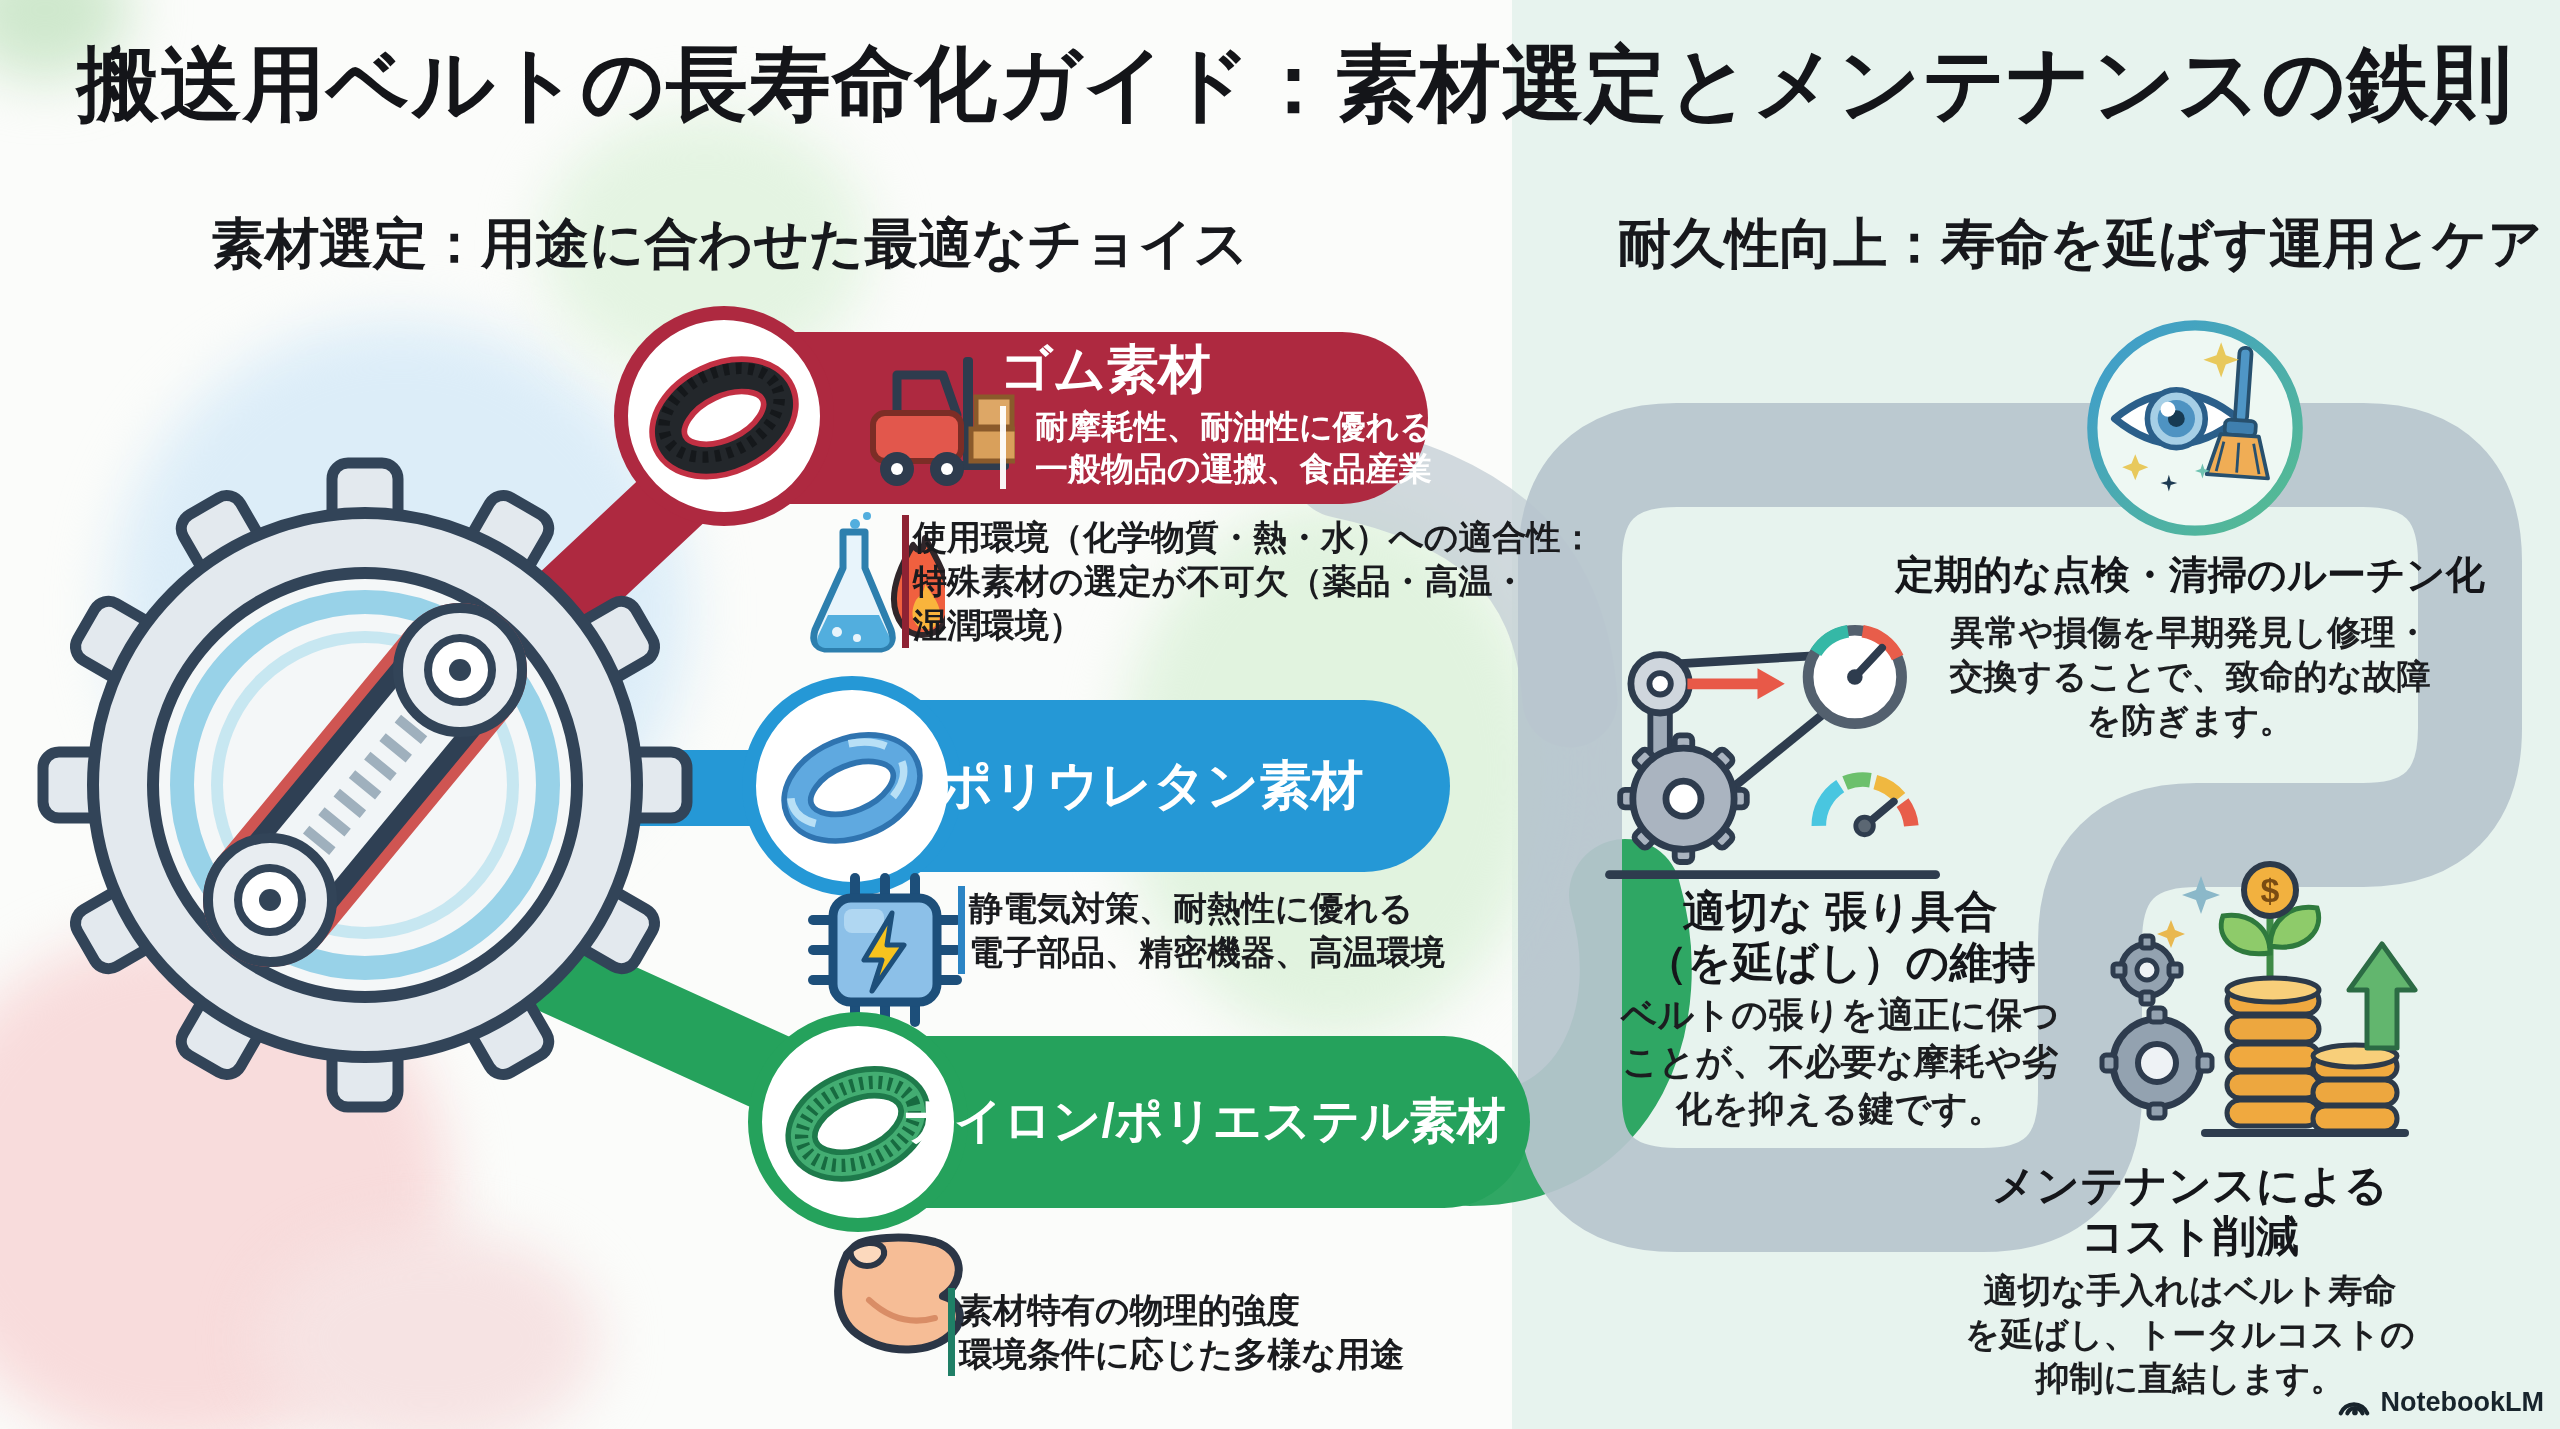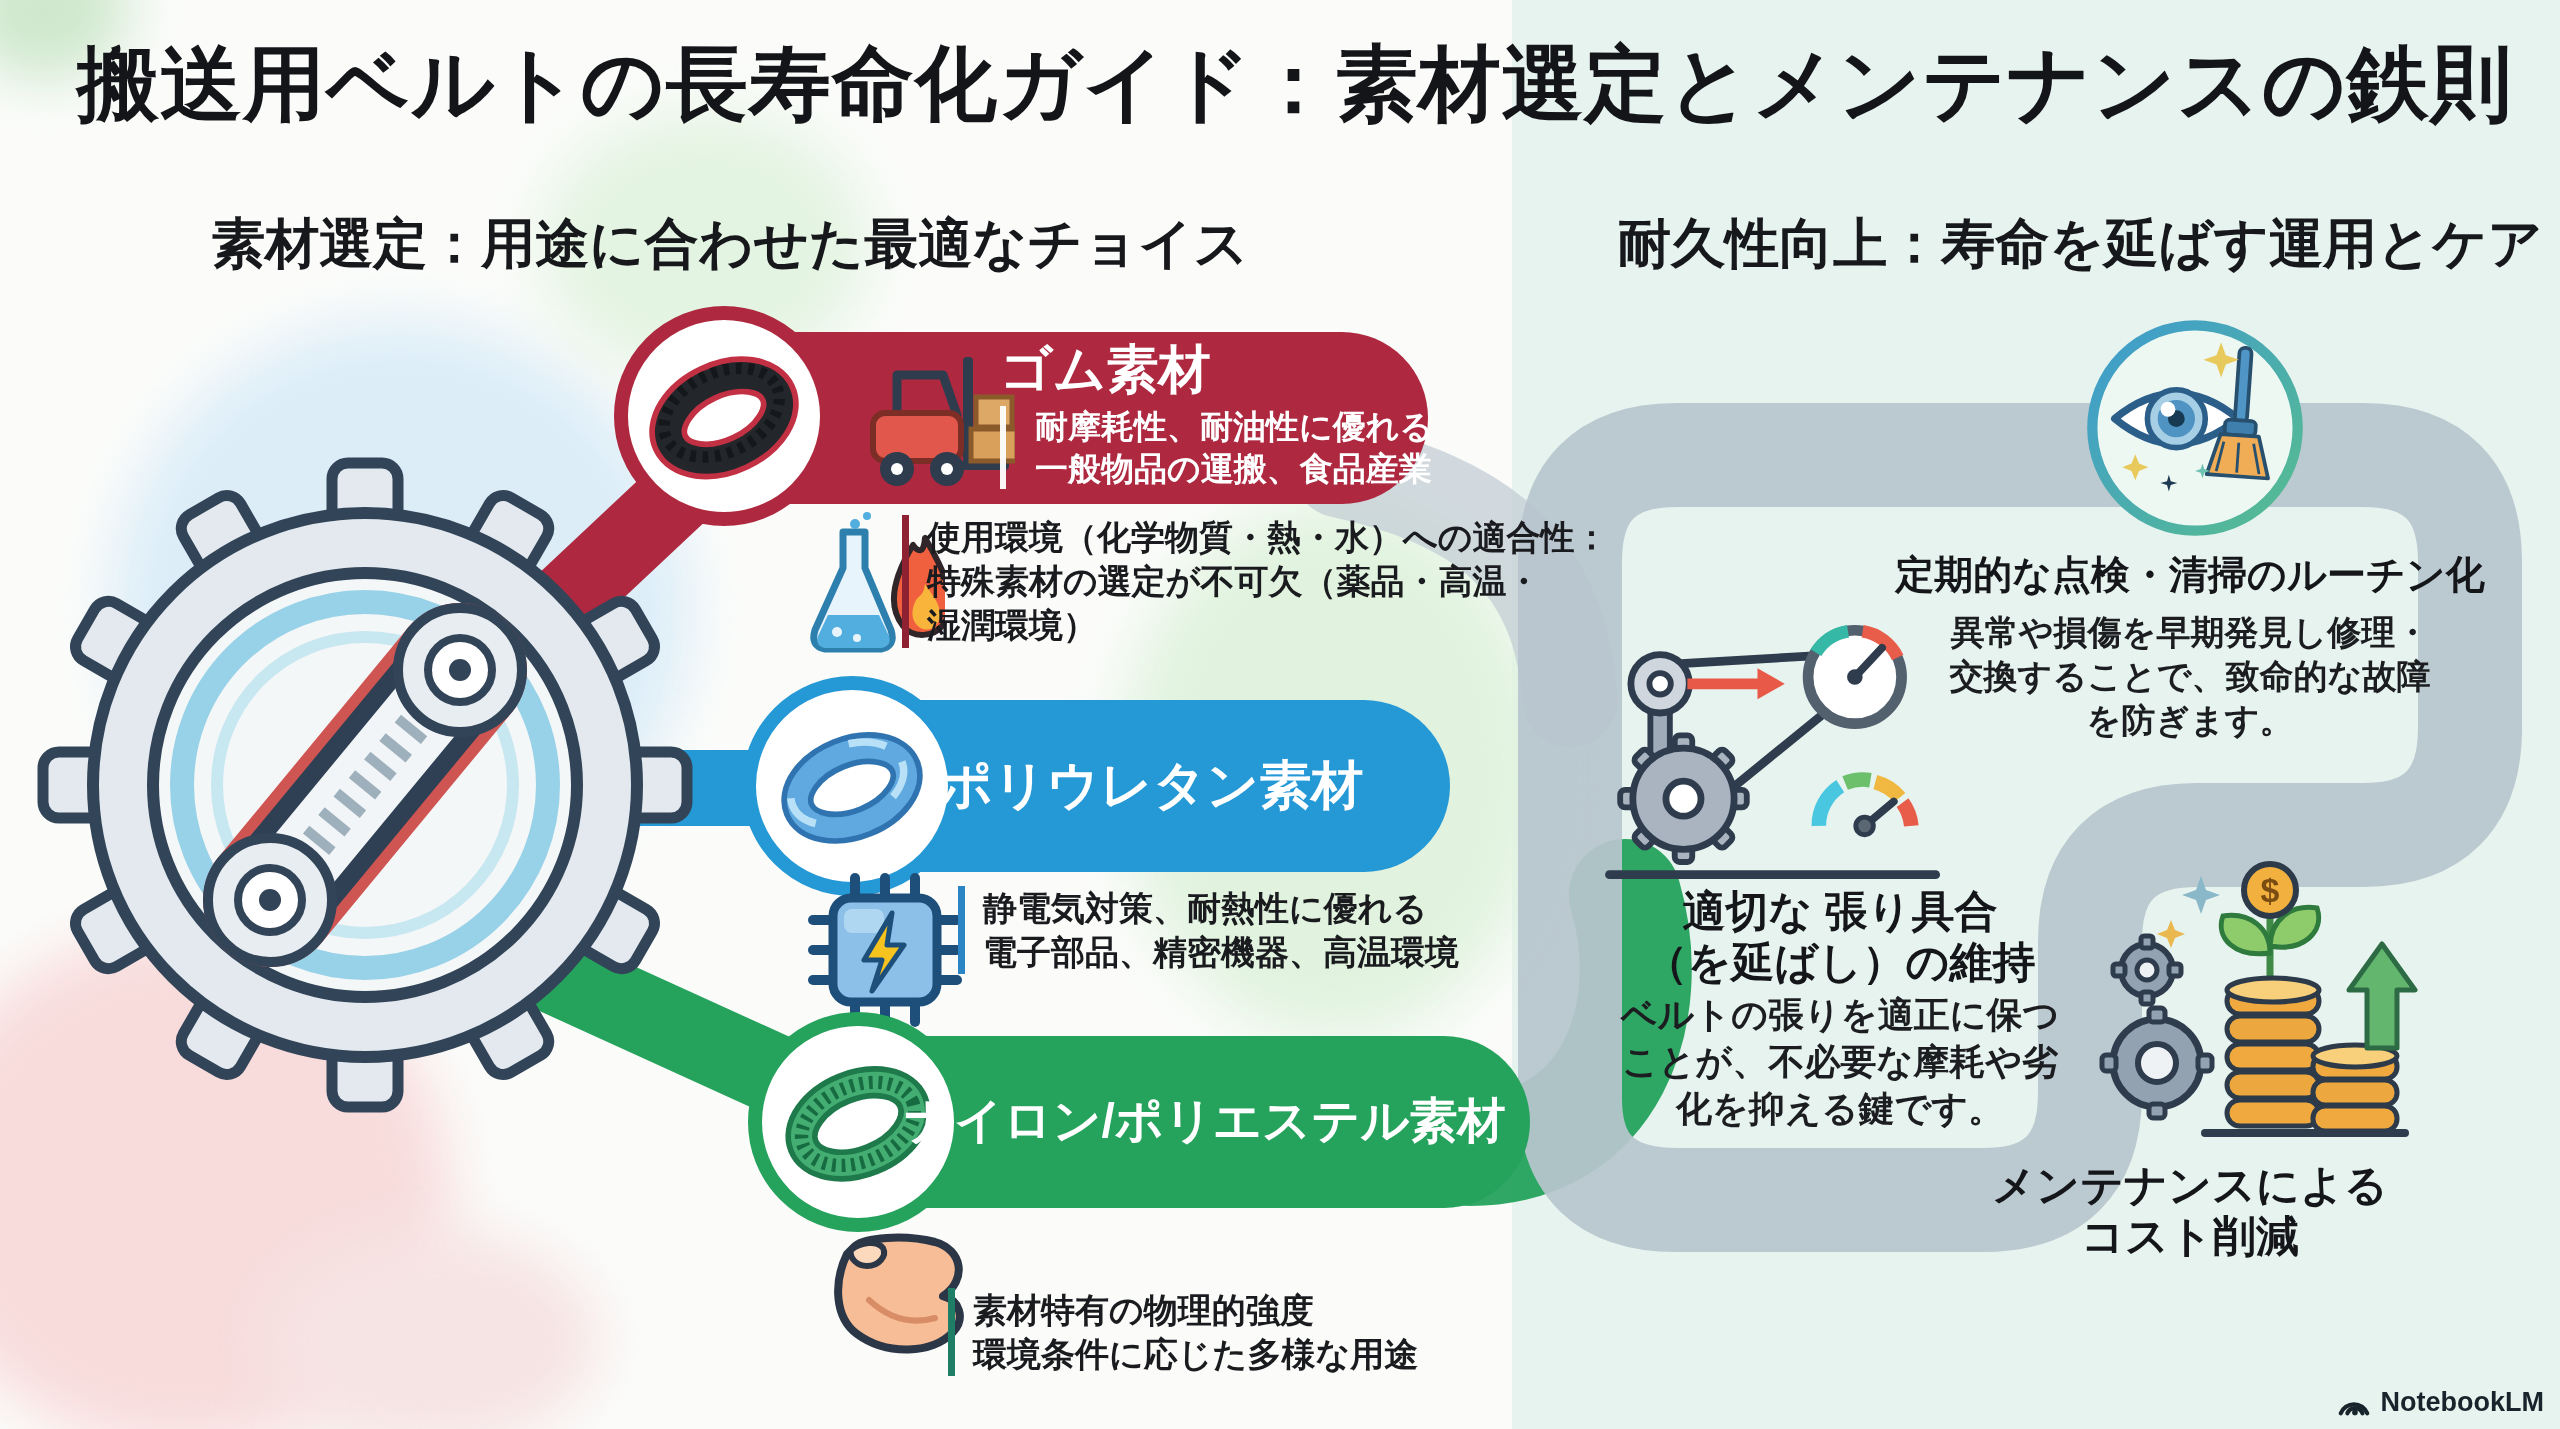--- a/index.html
+++ b/index.html
@@ -21,21 +21,21 @@
   .band-title{position:absolute;color:#ffffff;font-weight:800;line-height:1.05;}
   .band-sub{
     position:absolute;color:#ffffff;font-weight:700;font-size:33px;line-height:1.26;
     border-left:6px solid rgba(255,255,255,.95);padding-left:29px;
   }
   .badge{
     position:absolute;width:192px;height:192px;border-radius:50%;
     background:#ffffff;display:flex;align-items:center;justify-content:center;
     box-sizing:content-box;
   }
-  .note{position:absolute;font-size:34px;font-weight:700;line-height:1.3;color:#1a1b1e;padding-left:18px;}
+  .note{position:absolute;font-size:34px;font-weight:700;line-height:1.3;color:#1a1b1e;padding-left:4px;}
   .note.n1{border-left:7px solid #8e2233;}
   .note.n2{border-left:7px solid #2b84c4;}
   .note.n3{border-left:7px solid #1f7f66;margin-top:40px;}
   .step-title{position:absolute;font-weight:900;text-align:center;color:#15161a;line-height:1.18;}
   .step-body{position:absolute;font-weight:700;text-align:center;color:#1c1d20;line-height:1.3;}
   .footer-brand{
     position:absolute;right:16px;bottom:10px;display:flex;align-items:center;gap:8px;
     font-size:27px;font-weight:700;color:#18242c;
   }
 </style>
@@ -336,20 +336,25 @@
     <polygon points="282,200 282,142 264,142 297,96 330,142 312,142 312,200" fill="#62b66e" stroke="#2c6b44" stroke-width="5" stroke-linejoin="round"></polygon>
     <polygon points="116,28 121,42 135,47 121,52 116,66 111,52 97,47 111,42" fill="#8bb8c9"></polygon>
     <polygon points="86,72 90,82 100,86 90,90 86,100 82,90 72,86 82,82" fill="#e9b84f"></polygon>
     <line x1="120" y1="285" x2="320" y2="285" stroke="#2e3c4e" stroke-width="8" stroke-linecap="round"></line>
   </svg>
 
   <div class="step-title" style="left:1890px;top:1160px;width:600px;font-size:43px;">
     <div>メンテナンスによる</div>
     <div>コスト削減</div>
   </div>
+  <div class="step-body" style="left:1895px;top:1268px;width:590px;font-size:34px;">
+    <div>適切な手入れはベルト寿命</div>
+    <div>を延ばし、トータルコストの</div>
+    <div>抑制に直結します。</div>
+  </div>
 
   <div class="footer-brand">
     <svg width="38" height="34" viewBox="0 0 40 36">
       <path d="M6 30 A 15 15 0 0 1 34 30" fill="none" stroke="#18242c" stroke-width="4.5" stroke-linecap="round"></path>
       <path d="M13 30 A 8.5 8.5 0 0 1 29 30" fill="none" stroke="#18242c" stroke-width="4.5" stroke-linecap="round"></path>
       <circle cx="21" cy="29" r="3" fill="#18242c"></circle>
     </svg>
     <span>NotebookLM</span>
   </div>
 

